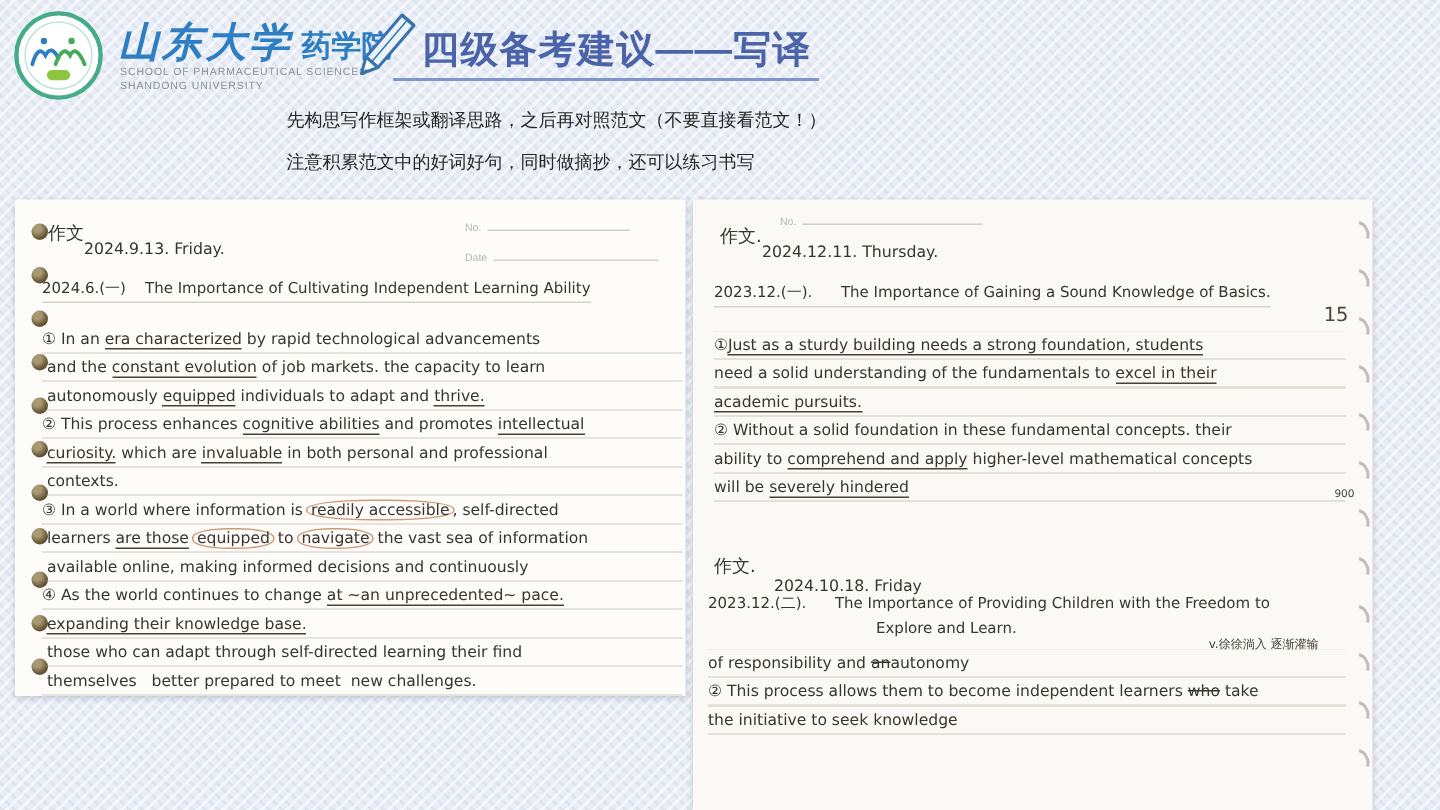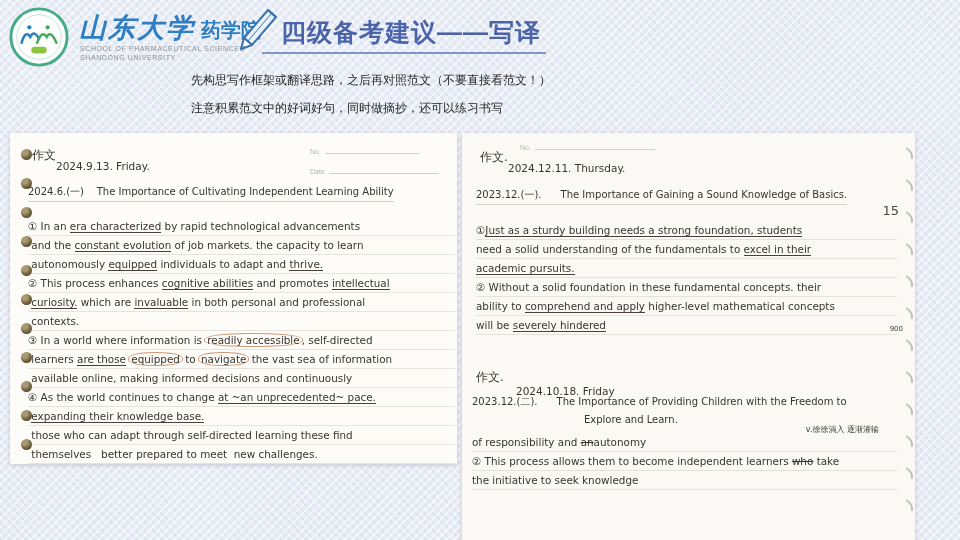--- a/index.html
+++ b/index.html
@@ -110,21 +110,21 @@
         <div class="hw-line"> and the <span class="u">constant evolution</span> of job markets. the capacity to learn</div>
         <div class="hw-line"> autonomously <span class="u">equipped</span> individuals to adapt and <span class="u">thrive.</span></div>
         <div class="hw-line">② This process enhances <span class="u">cognitive abilities</span> and promotes <span class="u">intellectual</span></div>
         <div class="hw-line"> <span class="u">curiosity.</span> which are <span class="u">invaluable</span> in both personal and professional</div>
         <div class="hw-line"> contexts.</div>
         <div class="hw-line">③ In a world where information is <span class="c">readily accessible</span>, self-directed</div>
         <div class="hw-line"> learners <span class="u">are those</span> <span class="c">equipped</span> to <span class="c">navigate</span> the vast sea of information</div>
         <div class="hw-line"> available online, making informed decisions and continuously</div>
         <div class="hw-line">④ As the world continues to change <span class="u">at ~an unprecedented~ pace.</span></div>
         <div class="hw-line"> <span class="u">expanding their knowledge base.</span></div>
-        <div class="hw-line"> those who can adapt through self-directed learning these find</div>
+        <div class="hw-line"> those who can adapt through self-directed learning their find</div>
         <div class="hw-line"> themselves   better prepared to meet  new challenges.</div>
       </div>
   </div>
 
   <div class="page page-right">
     <div id="right-arcs">
         <div class="arc" style="right: 2px; top: 14px;"></div>
         <div class="arc" style="right: 2px; top: 46px;"></div>
         <div class="arc" style="right: 2px; top: 78px;"></div>
         <div class="arc" style="right: 2px; top: 110px;"></div>

